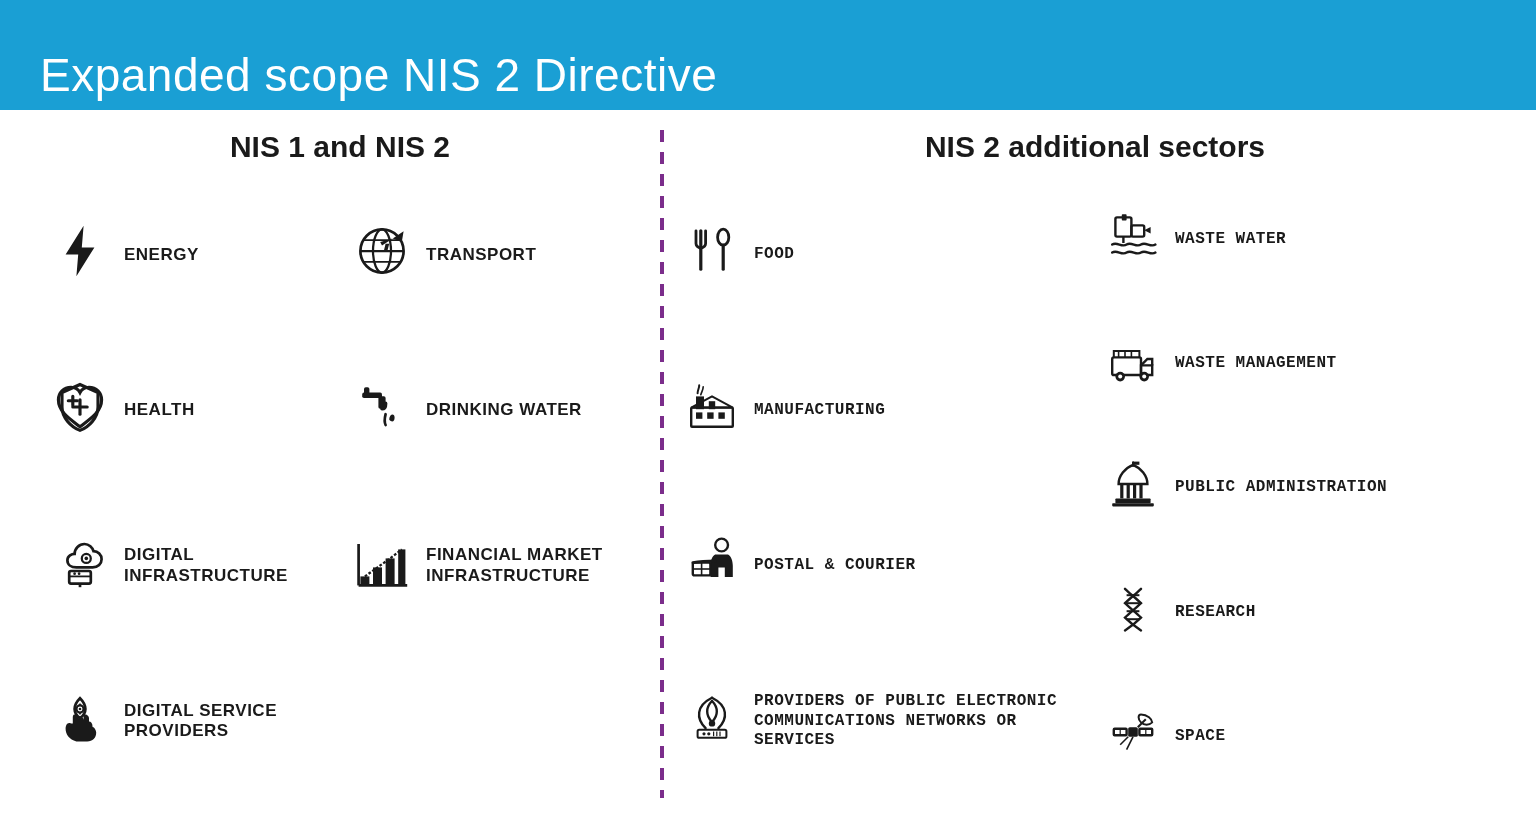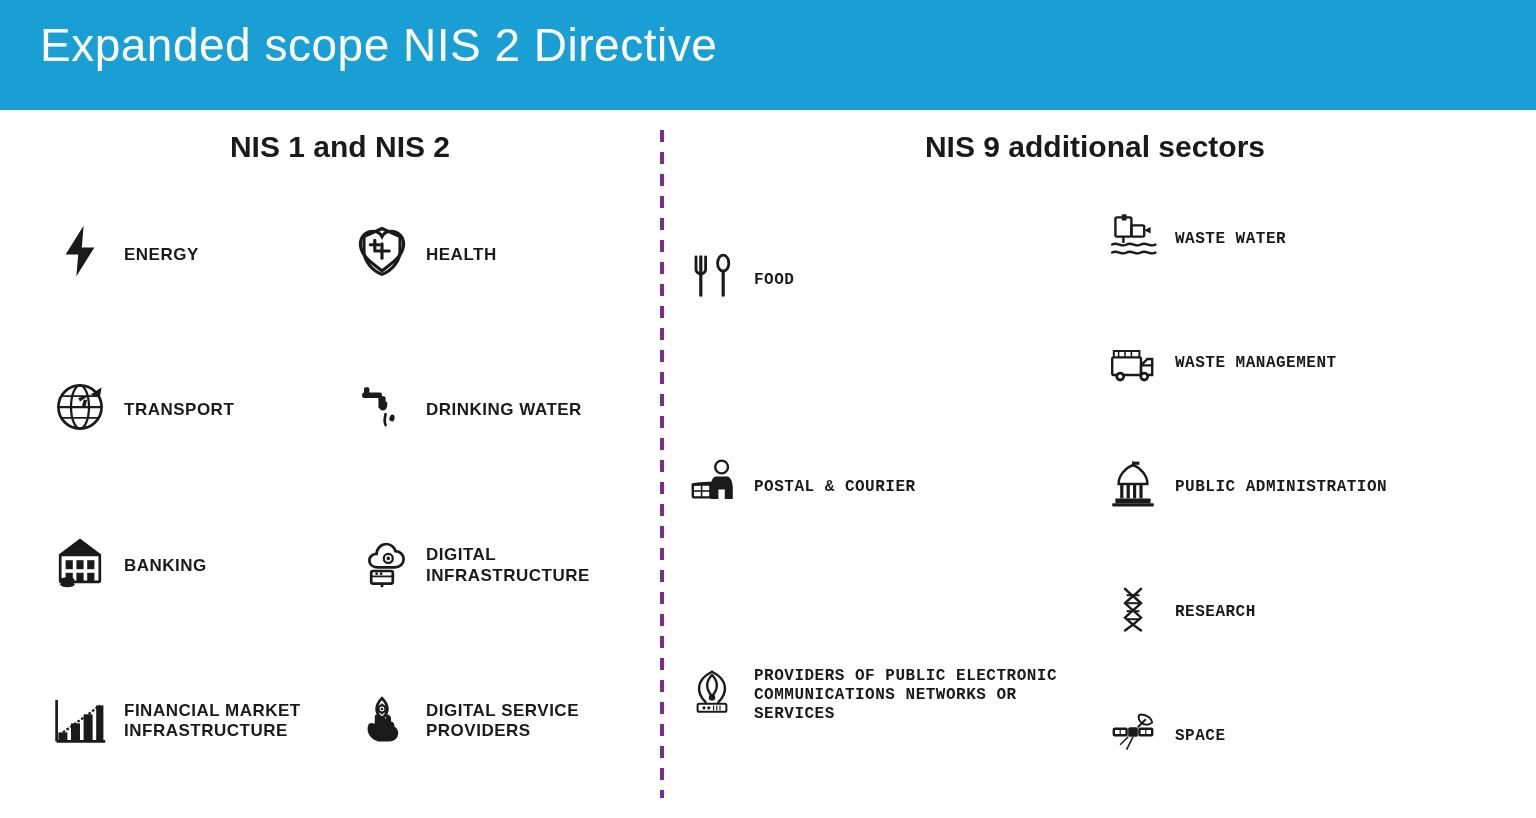--- a/index.html
+++ b/index.html
@@ -5,24 +5,24 @@
     * { margin: 0; padding: 0; box-sizing: border-box; }
     body {
       width: 1536px;
       height: 818px;
       font-family: 'Segoe UI', Arial, sans-serif;
       background: #fff;
       overflow: hidden;
     }
     .header {
       background: #1a9fd4;
-      padding: 18px 40px 30px 40px;
+      padding: 18px 40px 8px 40px;
       height: 110px;
       display: flex;
-      align-items: flex-start;
+      align-items: flex-end;
     }
     .header-title {
       color: #fff;
       font-size: 46px;
       font-weight: 300;
       letter-spacing: 0.5px;
     }
     .content {
       display: flex;
       height: 708px;
@@ -147,83 +147,64 @@
             <svg class="icon-svg" viewBox="0 0 60 60" xmlns="http://www.w3.org/2000/svg">
               <polygon points="34,2 14,34 28,34 26,58 46,26 32,26" fill="#1a1a1a"></polygon>
             </svg>
           </div>
           <span class="sector-label">ENERGY</span>
         </div>
 
         <div class="sector-item">
           <div class="sector-icon">
             <svg class="icon-svg" viewBox="0 0 60 60" xmlns="http://www.w3.org/2000/svg">
-              <path d="M30 52 C20 44, 6 36, 6 22 C6 14, 12 8, 20 8 C24 8, 28 10, 30 14 C32 10, 36 8, 40 8 C48 8, 54 14, 54 22 C54 36, 40 44, 30 52Z" fill="none" stroke="#1a1a1a" stroke-width="3.5"></path>
-              <path d="M22 18 L22 28 M17 23 L27 23" stroke="#1a1a1a" stroke-width="3.5" stroke-linecap="round"></path>
-              <path d="M30 54 C26 50, 18 44, 12 38" fill="none" stroke="#1a1a1a" stroke-width="0"></path>
-
-              <path d="M30 5 L10 14 L10 30 C10 42 20 52 30 56 C40 52 50 42 50 30 L50 14 Z" fill="none" stroke="#1a1a1a" stroke-width="3.5"></path>
-              <line x1="30" y1="22" x2="30" y2="38" stroke="#1a1a1a" stroke-width="3.5" stroke-linecap="round"></line>
-              <line x1="22" y1="30" x2="38" y2="30" stroke="#1a1a1a" stroke-width="3.5" stroke-linecap="round"></line>
-
-            </svg>
-          </div>
-          <span class="sector-label">HEALTH</span>
-        </div>
-
-        <div class="sector-item">
-          <div class="sector-icon">
-            <svg class="icon-svg" viewBox="0 0 60 60" xmlns="http://www.w3.org/2000/svg">
               <circle cx="30" cy="30" r="24" fill="none" stroke="#1a1a1a" stroke-width="3"></circle>
               <ellipse cx="30" cy="30" rx="10" ry="24" fill="none" stroke="#1a1a1a" stroke-width="2.5"></ellipse>
               <line x1="6" y1="30" x2="54" y2="30" stroke="#1a1a1a" stroke-width="2.5"></line>
               <line x1="10" y1="18" x2="50" y2="18" stroke="#1a1a1a" stroke-width="2"></line>
               <line x1="10" y1="42" x2="50" y2="42" stroke="#1a1a1a" stroke-width="2"></line>
 
               <path d="M42 16 L54 8 L52 20 L42 16Z M42 16 L30 24 L28 20 L42 16Z M38 22 L36 30 L32 30 L34 22Z" fill="#1a1a1a"></path>
             </svg>
           </div>
           <span class="sector-label">TRANSPORT</span>
         </div>
 
         <div class="sector-item">
           <div class="sector-icon">
             <svg class="icon-svg" viewBox="0 0 60 60" xmlns="http://www.w3.org/2000/svg">
+              <path d="M30 52 C20 44, 6 36, 6 22 C6 14, 12 8, 20 8 C24 8, 28 10, 30 14 C32 10, 36 8, 40 8 C48 8, 54 14, 54 22 C54 36, 40 44, 30 52Z" fill="none" stroke="#1a1a1a" stroke-width="3.5"></path>
+              <path d="M22 18 L22 28 M17 23 L27 23" stroke="#1a1a1a" stroke-width="3.5" stroke-linecap="round"></path>
+              <path d="M30 54 C26 50, 18 44, 12 38" fill="none" stroke="#1a1a1a" stroke-width="0"></path>
+
+              <path d="M30 5 L10 14 L10 30 C10 42 20 52 30 56 C40 52 50 42 50 30 L50 14 Z" fill="none" stroke="#1a1a1a" stroke-width="3.5"></path>
+              <line x1="30" y1="22" x2="30" y2="38" stroke="#1a1a1a" stroke-width="3.5" stroke-linecap="round"></line>
+              <line x1="22" y1="30" x2="38" y2="30" stroke="#1a1a1a" stroke-width="3.5" stroke-linecap="round"></line>
+
+            </svg>
+          </div>
+          <span class="sector-label">HEALTH</span>
+        </div>
+
+        <div class="sector-item">
+          <div class="sector-icon">
+            <svg class="icon-svg" viewBox="0 0 60 60" xmlns="http://www.w3.org/2000/svg">
 
               <rect x="8" y="14" width="22" height="6" rx="2" fill="#1a1a1a"></rect>
               <rect x="26" y="18" width="8" height="14" rx="2" fill="#1a1a1a"></rect>
               <rect x="10" y="8" width="6" height="10" rx="2" fill="#1a1a1a"></rect>
               <path d="M30 32 Q34 32 34 26" fill="none" stroke="#1a1a1a" stroke-width="4" stroke-linecap="round"></path>
               <path d="M34 38 Q32 46 34 50" fill="none" stroke="#1a1a1a" stroke-width="3" stroke-linecap="round"></path>
 
               <path d="M38 44 C38 38, 44 36, 44 42 C44 46, 41 48, 38 44Z" fill="#1a1a1a"></path>
             </svg>
           </div>
           <span class="sector-label">DRINKING WATER</span>
         </div>
 
-        <div class="sector-item">
-          <div class="sector-icon">
-            <svg class="icon-svg" viewBox="0 0 60 60" xmlns="http://www.w3.org/2000/svg">
-
-              <rect x="8" y="22" width="44" height="30" rx="1" fill="none" stroke="#1a1a1a" stroke-width="3"></rect>
-              <rect x="14" y="28" width="8" height="10" fill="#1a1a1a"></rect>
-              <rect x="26" y="28" width="8" height="10" fill="#1a1a1a"></rect>
-              <rect x="38" y="28" width="8" height="10" fill="#1a1a1a"></rect>
-              <rect x="14" y="42" width="8" height="10" fill="#1a1a1a"></rect>
-              <rect x="26" y="42" width="8" height="10" fill="#1a1a1a"></rect>
-              <rect x="38" y="42" width="8" height="10" fill="#1a1a1a"></rect>
-              <polygon points="30,4 6,22 54,22" fill="#1a1a1a"></polygon>
-
-              <ellipse cx="16" cy="55" rx="8" ry="3" fill="#1a1a1a"></ellipse>
-              <ellipse cx="16" cy="50" rx="8" ry="3" fill="#1a1a1a"></ellipse>
-            </svg>
-          </div>
-          <span class="sector-label">BANKING</span>
-        </div>
 
         <div class="sector-item">
           <div class="sector-icon">
             <svg class="icon-svg" viewBox="0 0 60 60" xmlns="http://www.w3.org/2000/svg">
 
               <path d="M44 36 C50 36 54 32 54 27 C54 22 50 18 45 18 C44 14 40 10 35 10 C29 10 24 15 24 21 C21 21 16 23 16 28 C16 33 20 36 26 36 Z" fill="none" stroke="#1a1a1a" stroke-width="3"></path>
 
               <circle cx="37" cy="26" r="5" fill="none" stroke="#1a1a1a" stroke-width="2.5"></circle>
               <circle cx="37" cy="26" r="2" fill="#1a1a1a"></circle>
 
@@ -272,40 +253,60 @@
           </div>
           <span class="sector-label">DIGITAL SERVICE PROVIDERS</span>
         </div>
 
       </div>
     </div>
 
     <div class="divider"></div>
 
     <div class="right-section">
-      <div class="section-title">NIS 9 additional sectors</div>
+      <div class="section-title">NIS 2 additional sectors</div>
       <div class="right-inner">
 
         <div class="right-col">
 
           <div class="sector-item-right">
             <div class="sector-icon-right">
               <svg class="icon-svg-sm" viewBox="0 0 60 60" xmlns="http://www.w3.org/2000/svg">
 
                 <line x1="16" y1="6" x2="16" y2="54" stroke="#1a1a1a" stroke-width="4" stroke-linecap="round"></line>
                 <path d="M10 6 L10 22 C10 26 16 28 16 28" fill="none" stroke="#1a1a1a" stroke-width="3.5" stroke-linecap="round"></path>
                 <path d="M22 6 L22 22 C22 26 16 28 16 28" fill="none" stroke="#1a1a1a" stroke-width="3.5" stroke-linecap="round"></path>
 
                 <ellipse cx="44" cy="14" rx="7" ry="10" fill="none" stroke="#1a1a1a" stroke-width="3.5"></ellipse>
                 <line x1="44" y1="24" x2="44" y2="54" stroke="#1a1a1a" stroke-width="4" stroke-linecap="round"></line>
               </svg>
             </div>
             <span class="sector-label-right">FOOD</span>
           </div>
 
+          <div class="sector-item-right">
+            <div class="sector-icon-right">
+              <svg class="icon-svg-sm" viewBox="0 0 60 60" xmlns="http://www.w3.org/2000/svg">
+
+                <rect x="4" y="32" width="52" height="24" rx="1" fill="none" stroke="#1a1a1a" stroke-width="3"></rect>
+
+                <rect x="10" y="18" width="10" height="16" fill="#1a1a1a"></rect>
+                <rect x="26" y="24" width="8" height="10" fill="#1a1a1a"></rect>
+                <path d="M12 14 C12 10, 14 8, 14 4" fill="none" stroke="#1a1a1a" stroke-width="2.5" stroke-linecap="round"></path>
+                <path d="M16 16 C17 12, 19 10, 19 6" fill="none" stroke="#1a1a1a" stroke-width="2" stroke-linecap="round"></path>
+
+                <rect x="10" y="38" width="8" height="8" fill="#1a1a1a"></rect>
+                <rect x="24" y="38" width="8" height="8" fill="#1a1a1a"></rect>
+                <rect x="38" y="38" width="8" height="8" fill="#1a1a1a"></rect>
+
+                <polygon points="4,32 30,18 56,32" fill="none" stroke="#1a1a1a" stroke-width="2.5"></polygon>
+              </svg>
+            </div>
+            <span class="sector-label-right">MANUFACTURING</span>
+          </div>
 
           <div class="sector-item-right">
             <div class="sector-icon-right">
               <svg class="icon-svg-sm" viewBox="0 0 60 60" xmlns="http://www.w3.org/2000/svg">
 
                 <circle cx="42" cy="10" r="8" fill="none" stroke="#1a1a1a" stroke-width="3"></circle>
 
                 <path d="M34 22 C30 24 28 30 28 36 L28 50 L38 50 L38 38 L46 38 L46 50 L56 50 L56 36 C56 30 54 24 50 22 Z" fill="#1a1a1a"></path>
 
                 <rect x="6" y="32" width="22" height="16" rx="2" fill="none" stroke="#1a1a1a" stroke-width="3"></rect>

